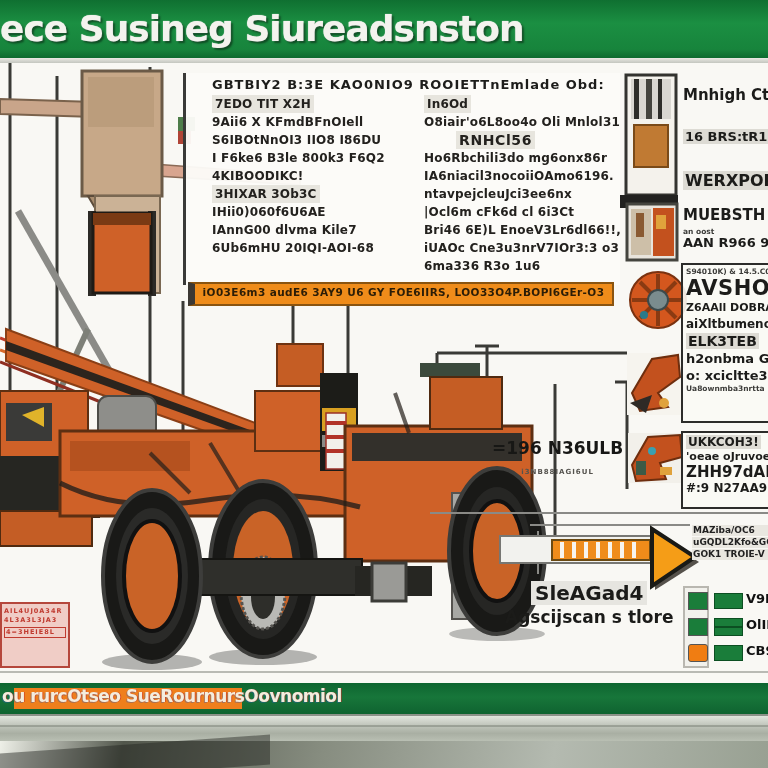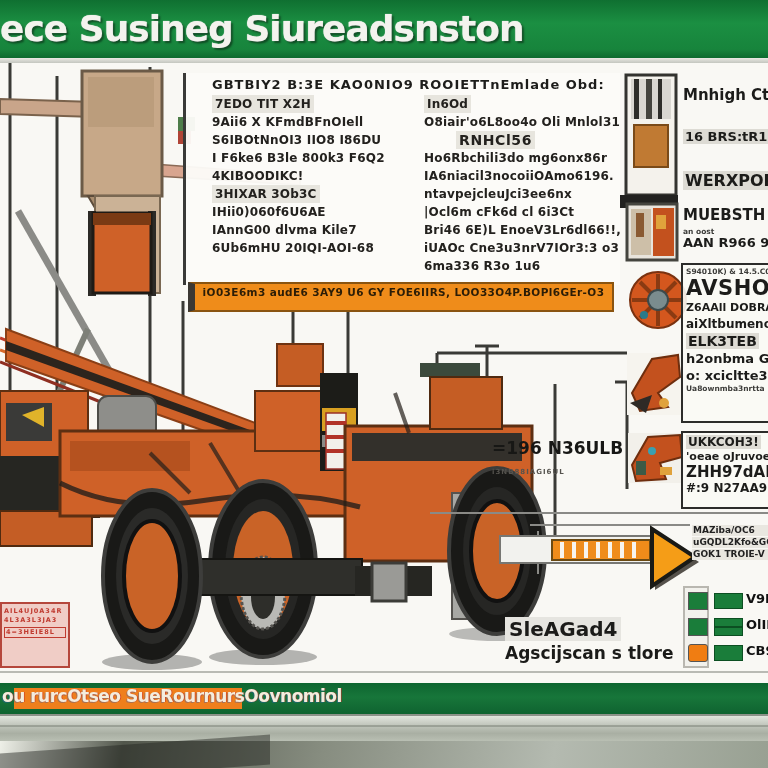--- a/index.html
+++ b/index.html
@@ -19,21 +19,21 @@
   
   .panel{position:absolute;left:183px;top:10px;width:437px;height:212px;
          background:rgba(252,251,248,.96);border-left:3px solid #3a3a38;padding:4px 0 0 26px;box-sizing:border-box;}
   .panel-heading{font-size:13px;font-weight:bold;color:#1d1d1b;letter-spacing:1px;white-space:nowrap;overflow:hidden;}
   .cols{display:flex;margin-top:3px;justify-content:space-between;}
   .colL{width:228px;}
   .colR{width:196px;}
   .tline{font-size:12px;font-weight:bold;color:#23211e;line-height:18px;white-space:nowrap;overflow:hidden;letter-spacing:.2px;}
   .tsub{display:inline-block;background:#e7e5de;padding:0 3px;}
   .tbig{font-size:14px;letter-spacing:.6px;margin-left:32px;}
-  .orange-bar{position:absolute;left:188px;top:219px;width:426px;height:30px;background:#ef8c1a;
+  .orange-bar{position:absolute;left:188px;top:219px;width:426px;height:24px;background:#ef8c1a;
          border:2px solid #8a5410;border-left:7px solid #3c3833;box-sizing:border-box;
          font-size:10.5px;font-weight:bold;color:#2b1d07;line-height:16px;text-align:center;
          white-space:nowrap;overflow:hidden;letter-spacing:.4px;}
   
   .ri{position:absolute;left:683px;width:90px;font-weight:bold;color:#1c1c1a;white-space:nowrap;}
   .hl{background:#dddbd4;padding:0 2px;}
   .ibox{position:absolute;left:681px;width:92px;border:2px solid #2c2c2a;box-sizing:border-box;
         background:rgba(250,249,245,.9);padding:2px 0 2px 3px;font-weight:bold;color:#1c1c1a;white-space:nowrap;overflow:hidden;}
   .tiny{font-size:7.5px;font-weight:bold;color:#3d3d3a;}
   .note{position:absolute;left:692px;top:462px;width:80px;font-size:9px;font-weight:bold;
@@ -42,23 +42,23 @@
   
   .legend{position:absolute;left:683px;top:523px;width:85px;height:82px;}
   .swcol{position:absolute;left:0;top:0;width:26px;height:82px;background:#f2f1ec;border:2px solid #b9b7b0;box-sizing:border-box;}
   .lrow{position:absolute;left:3px;height:20px;}
   .sw{position:absolute;left:2px;top:2px;width:18px;height:16px;border:1px solid #555;}
   .lbar{position:absolute;left:28px;top:3px;width:27px;height:14px;background:#1a7d3a;border:1px solid #0c4f22;}
   .lbar2a{position:absolute;left:28px;top:2px;width:27px;height:7px;background:#1a7d3a;border:1px solid #0c4f22;}
   .lbar2b{position:absolute;left:28px;top:11px;width:27px;height:7px;background:#1a7d3a;border:1px solid #0c4f22;}
   .ltxt{position:absolute;left:60px;top:1px;font-size:13px;font-weight:bold;color:#111;white-space:nowrap;}
   
-  .wheel-label{position:absolute;left:492px;top:375px;font-size:17px;font-weight:bold;color:#171715;white-space:nowrap;}
+  .wheel-label{position:absolute;left:492px;top:375px;font-size:17px;font-weight:bold;color:#171715;white-space:nowrap;text-align:center;}
   .wheel-label-sub{font-size:7px;color:#55534e;letter-spacing:1px;}
-  .signal-label{position:absolute;left:505px;top:554px;white-space:nowrap;}
+  .signal-label{position:absolute;left:505px;top:518px;white-space:nowrap;text-align:center;}
   .signal-l1{font-size:20px;font-weight:bold;color:#1b1b19;background:#e6e5e0;display:inline-block;padding:0 4px;}
   .signal-l2{font-size:17px;font-weight:bold;color:#1b1b19;margin-top:2px;}
   
   .stamp{position:absolute;left:0px;top:539px;width:70px;height:66px;background:#f0cdc6;
          border:2px solid #b5473c;box-sizing:border-box;padding:3px 2px;}
   .stamp div{font-size:6.5px;font-weight:bold;color:#c03b30;line-height:9px;letter-spacing:1px;white-space:nowrap;overflow:hidden;}
   .stamp .boxed{border:1px solid #c03b30;margin-top:2px;padding:0 1px;}
   
   .footer{position:absolute;left:0;top:683px;width:768px;height:31px;
           background:linear-gradient(180deg,#0e6530 0%,#17763a 45%,#0f6330 100%);}

